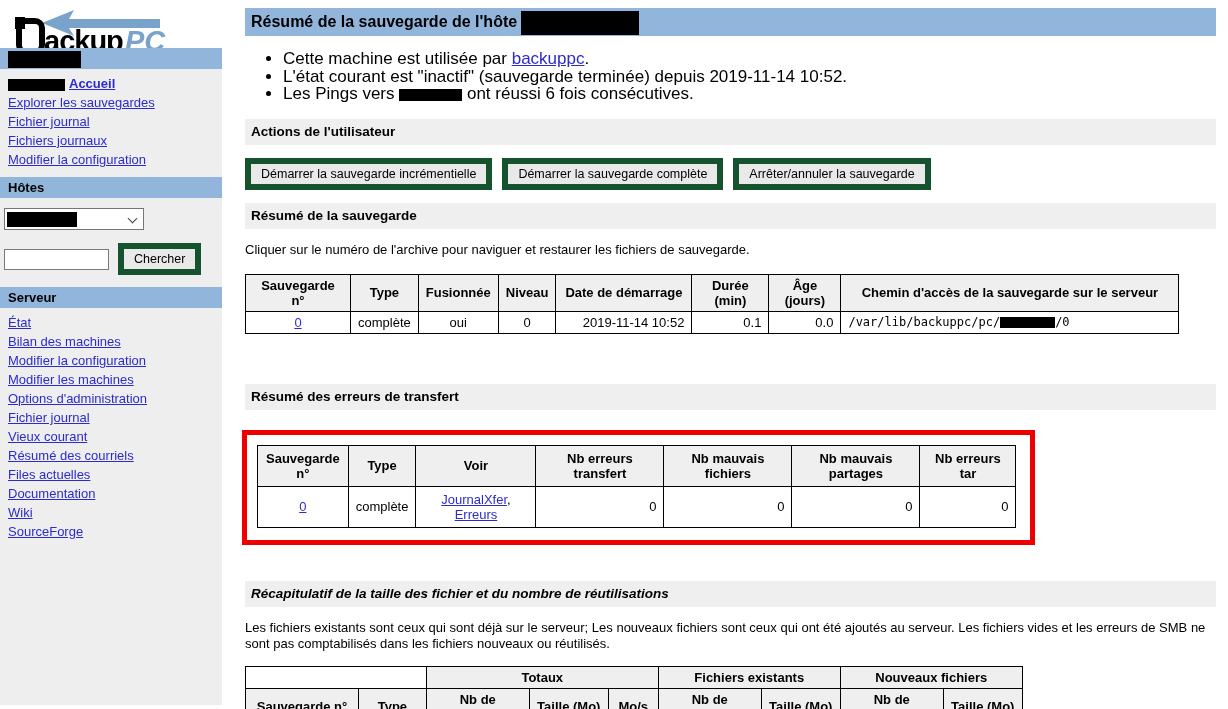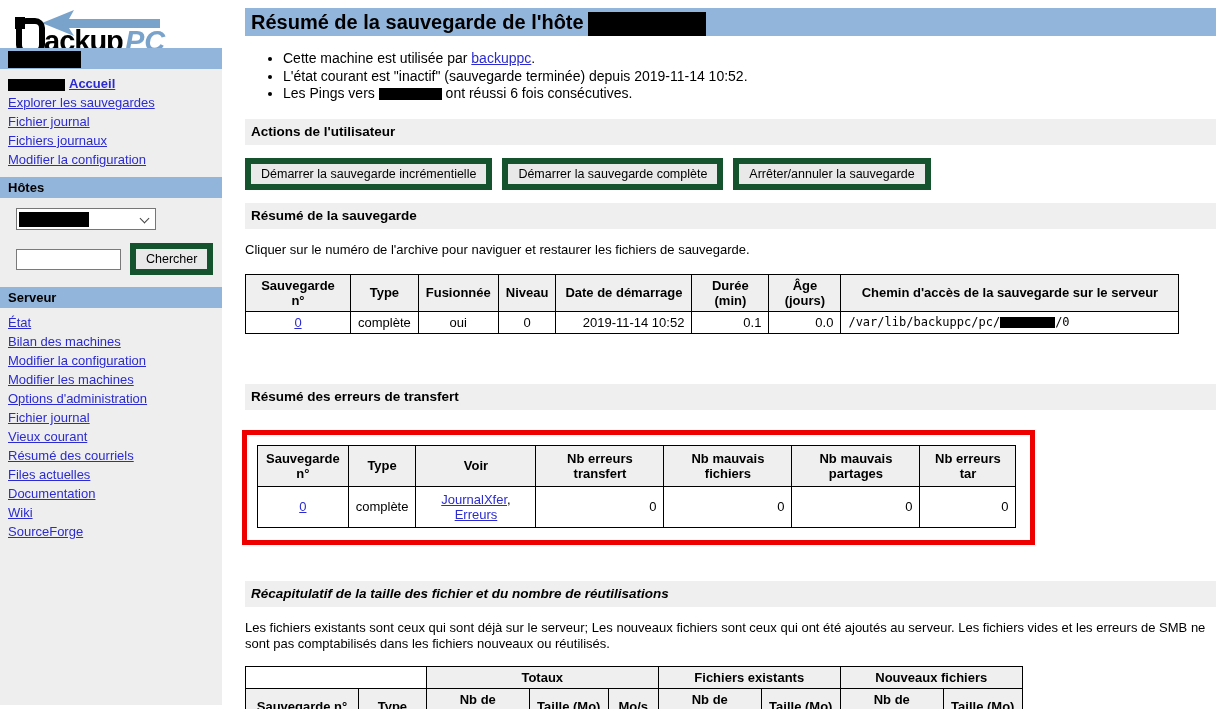--- a/index.html
+++ b/index.html
@@ -12,40 +12,40 @@
   
   .sidebar { position:absolute; left:0; top:0; width:222px; height:705px;
     background:#eeeeee; display:flex; flex-direction:column; }
   .logo-area { background:#fff; height:48px; padding:6px 0 0 8px; }
   .side-bluebar { background:#92b5db; height:21px; line-height:21px;
     padding-left:8px; font-weight:bold; font-size:13px; flex:none; }
   .side-section { padding:5px 4px 8px 8px; font-size:13px; }
   .nav-line { line-height:19px; white-space:nowrap; }
   .navlink { font-size:13px; }
   .bold { font-weight:bold; }
-  .hosts-controls { padding:10px 8px 12px 16px;border-radius:31px; }
+  .hosts-controls { padding:10px 8px 12px 4px;border-radius:31px; }
   .host-select { width:140px; height:22px; background:#fff; border:1px solid #767676;
     position:relative; cursor:default; margin-bottom:13px; }
   .host-select .redact { position:absolute; left:2px; top:3px; width:70px; height:15px; }
   .chev { position:absolute; right:7px; top:6px; width:7px; height:7px;
     border-right:1.6px solid #444; border-bottom:1.6px solid #444;
     transform:rotate(45deg); }
   .search-row { display:flex; align-items:center; gap:9px; }
   .search-input { width:105px; height:21px; border:1px solid #7a7a7a; background:#fff;
     font-size:13px; padding:0 3px; }
   .btn { background:#e9e9e9; border:6px solid #14532d; font-size:12.5px;
     font-family:"Liberation Sans", sans-serif; padding:3px 10px; color:#000; }
   .side-filler { flex:1; }
 
   
   .main { position:absolute; left:245px; top:0; width:971px; }
   .title-bar { margin-top:8px; background:#92b5db; height:28px; line-height:28px;
-    padding-left:6px; font-size:20px; font-weight:bold; white-space:nowrap; }
+    padding-left:6px; font-size:16px; font-weight:bold; white-space:nowrap; }
   .title-bar .redact { width:118px; height:24px; margin-left:4px; }
-  .bullets { margin:14px 0 0 38px; font-size:14px; }
+  .bullets { margin:14px 0 0 38px; font-size:17px; }
   .bullets li { line-height:17.5px; }
   .section-bar { background:#efefef; height:26px; line-height:26px; padding-left:6px;
     font-weight:bold; font-size:13.5px; }
   .mt-actions { margin-top:16px; }
   .buttons-row { margin-top:13px; display:flex; gap:10px; }
   .mt-backup { margin-top:13px; }
   .note { margin-top:13px; font-size:13px; line-height:16px; }
   table { border-collapse:collapse; font-size:13px; margin-top:16px; }
   th, td { border:1px solid #000; padding:3px 7px; }
   th { background:#efefef; font-weight:bold; }

